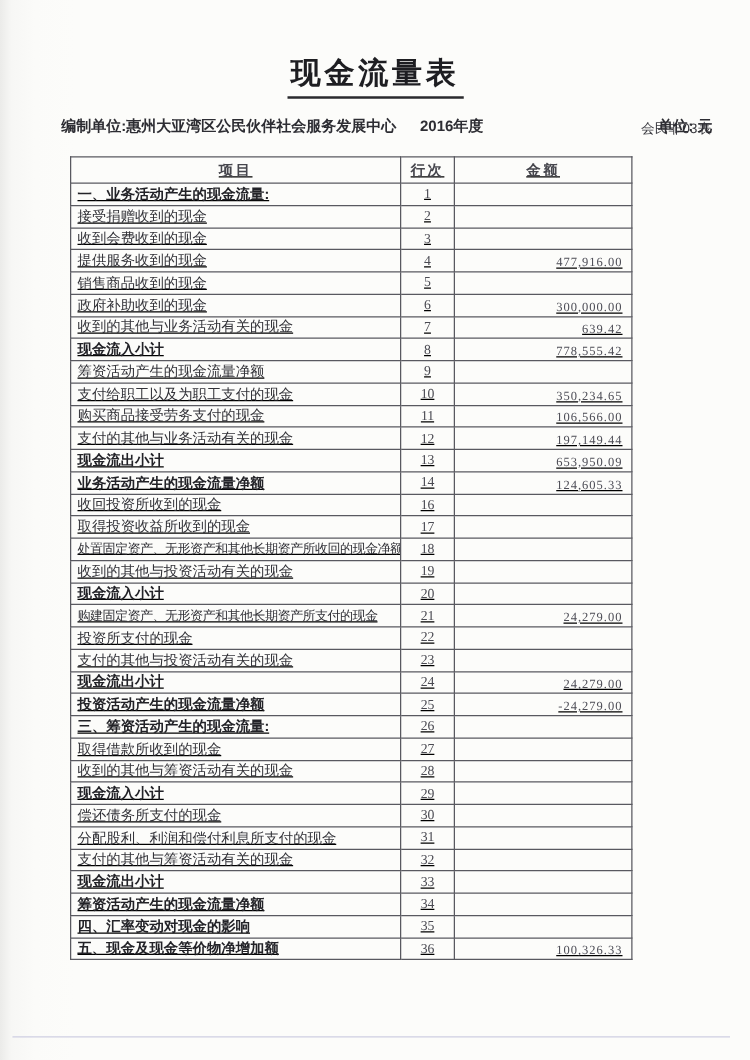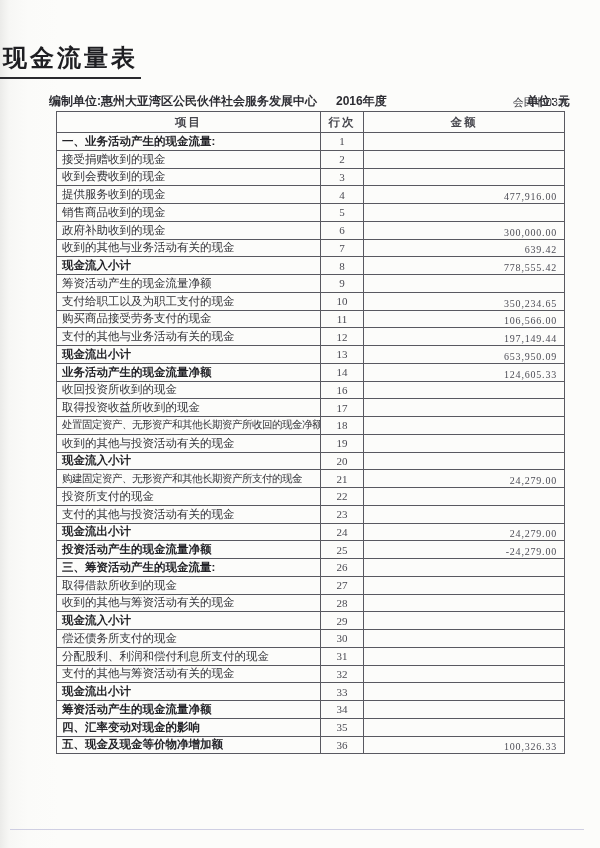--- a/index.html
+++ b/index.html
@@ -25,20 +25,21 @@
     top: 829px;
     height: 1px;
     background: #c7c7de;
     opacity: .85;
   }
   .title-wrap {
     position: absolute;
     top: 42px;
     left: 0;
     right: 0;
+    text-align: center;
   }
   .title {
     display: inline-block;
     font-size: 24px;
     font-weight: 700;
     letter-spacing: 3px;
     color: #1e1e22;
     border-bottom: 2px solid #2a2a2e;
     padding: 0 3px 3px 3px;
   }
@@ -59,24 +60,25 @@
     font-size: 12px;
     font-weight: 600;
     color: #2d2d33;
     white-space: nowrap;
   }
   .meta-period { margin-left: 19px; }
   .meta-unit   { margin-left: auto; }
   table.cf-table {
     position: absolute;
     left: 56px;
-    top: 111px;
-    width: 509px;
+    top: 125px;
+    width: 450px;
     border-collapse: collapse;
     table-layout: fixed;
+    text-decoration: underline;
   }
   .cf-table th, .cf-table td {
     border: 1px solid #595960;
     padding: 0;
     overflow: hidden;
   }
   .cf-table thead th {
     height: 20px;
     font-size: 11.5px;
     font-weight: 600;

